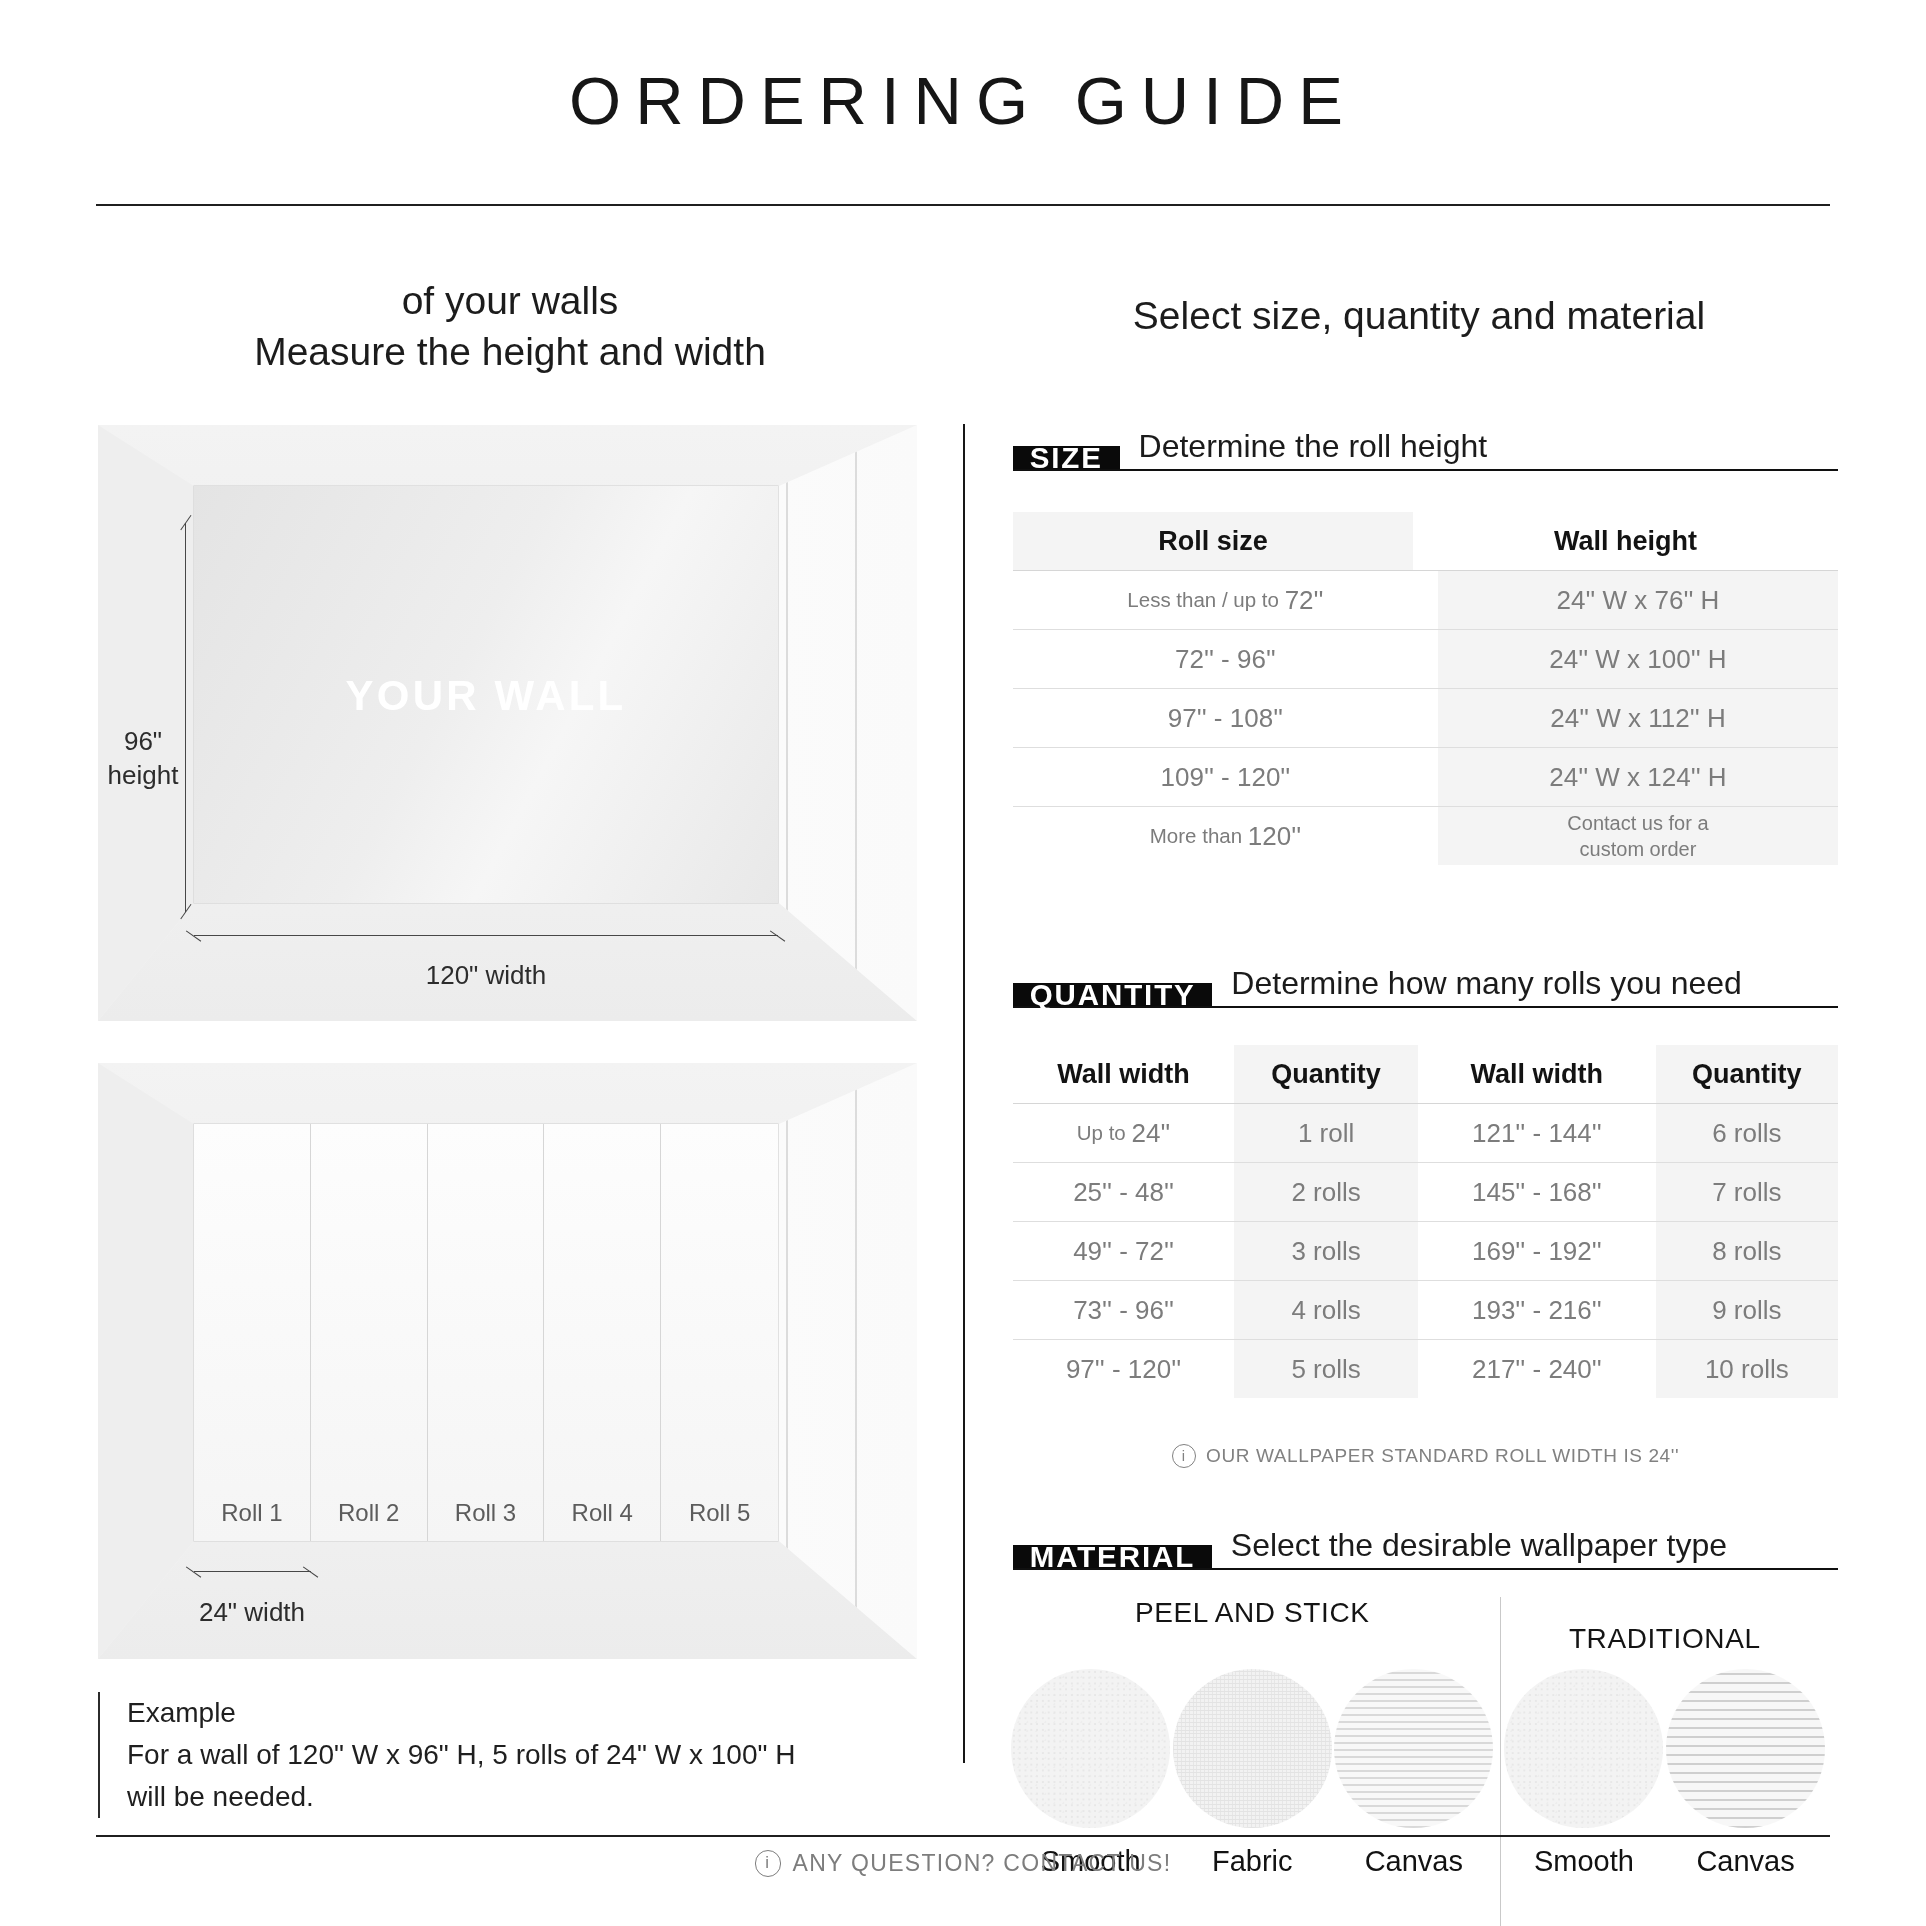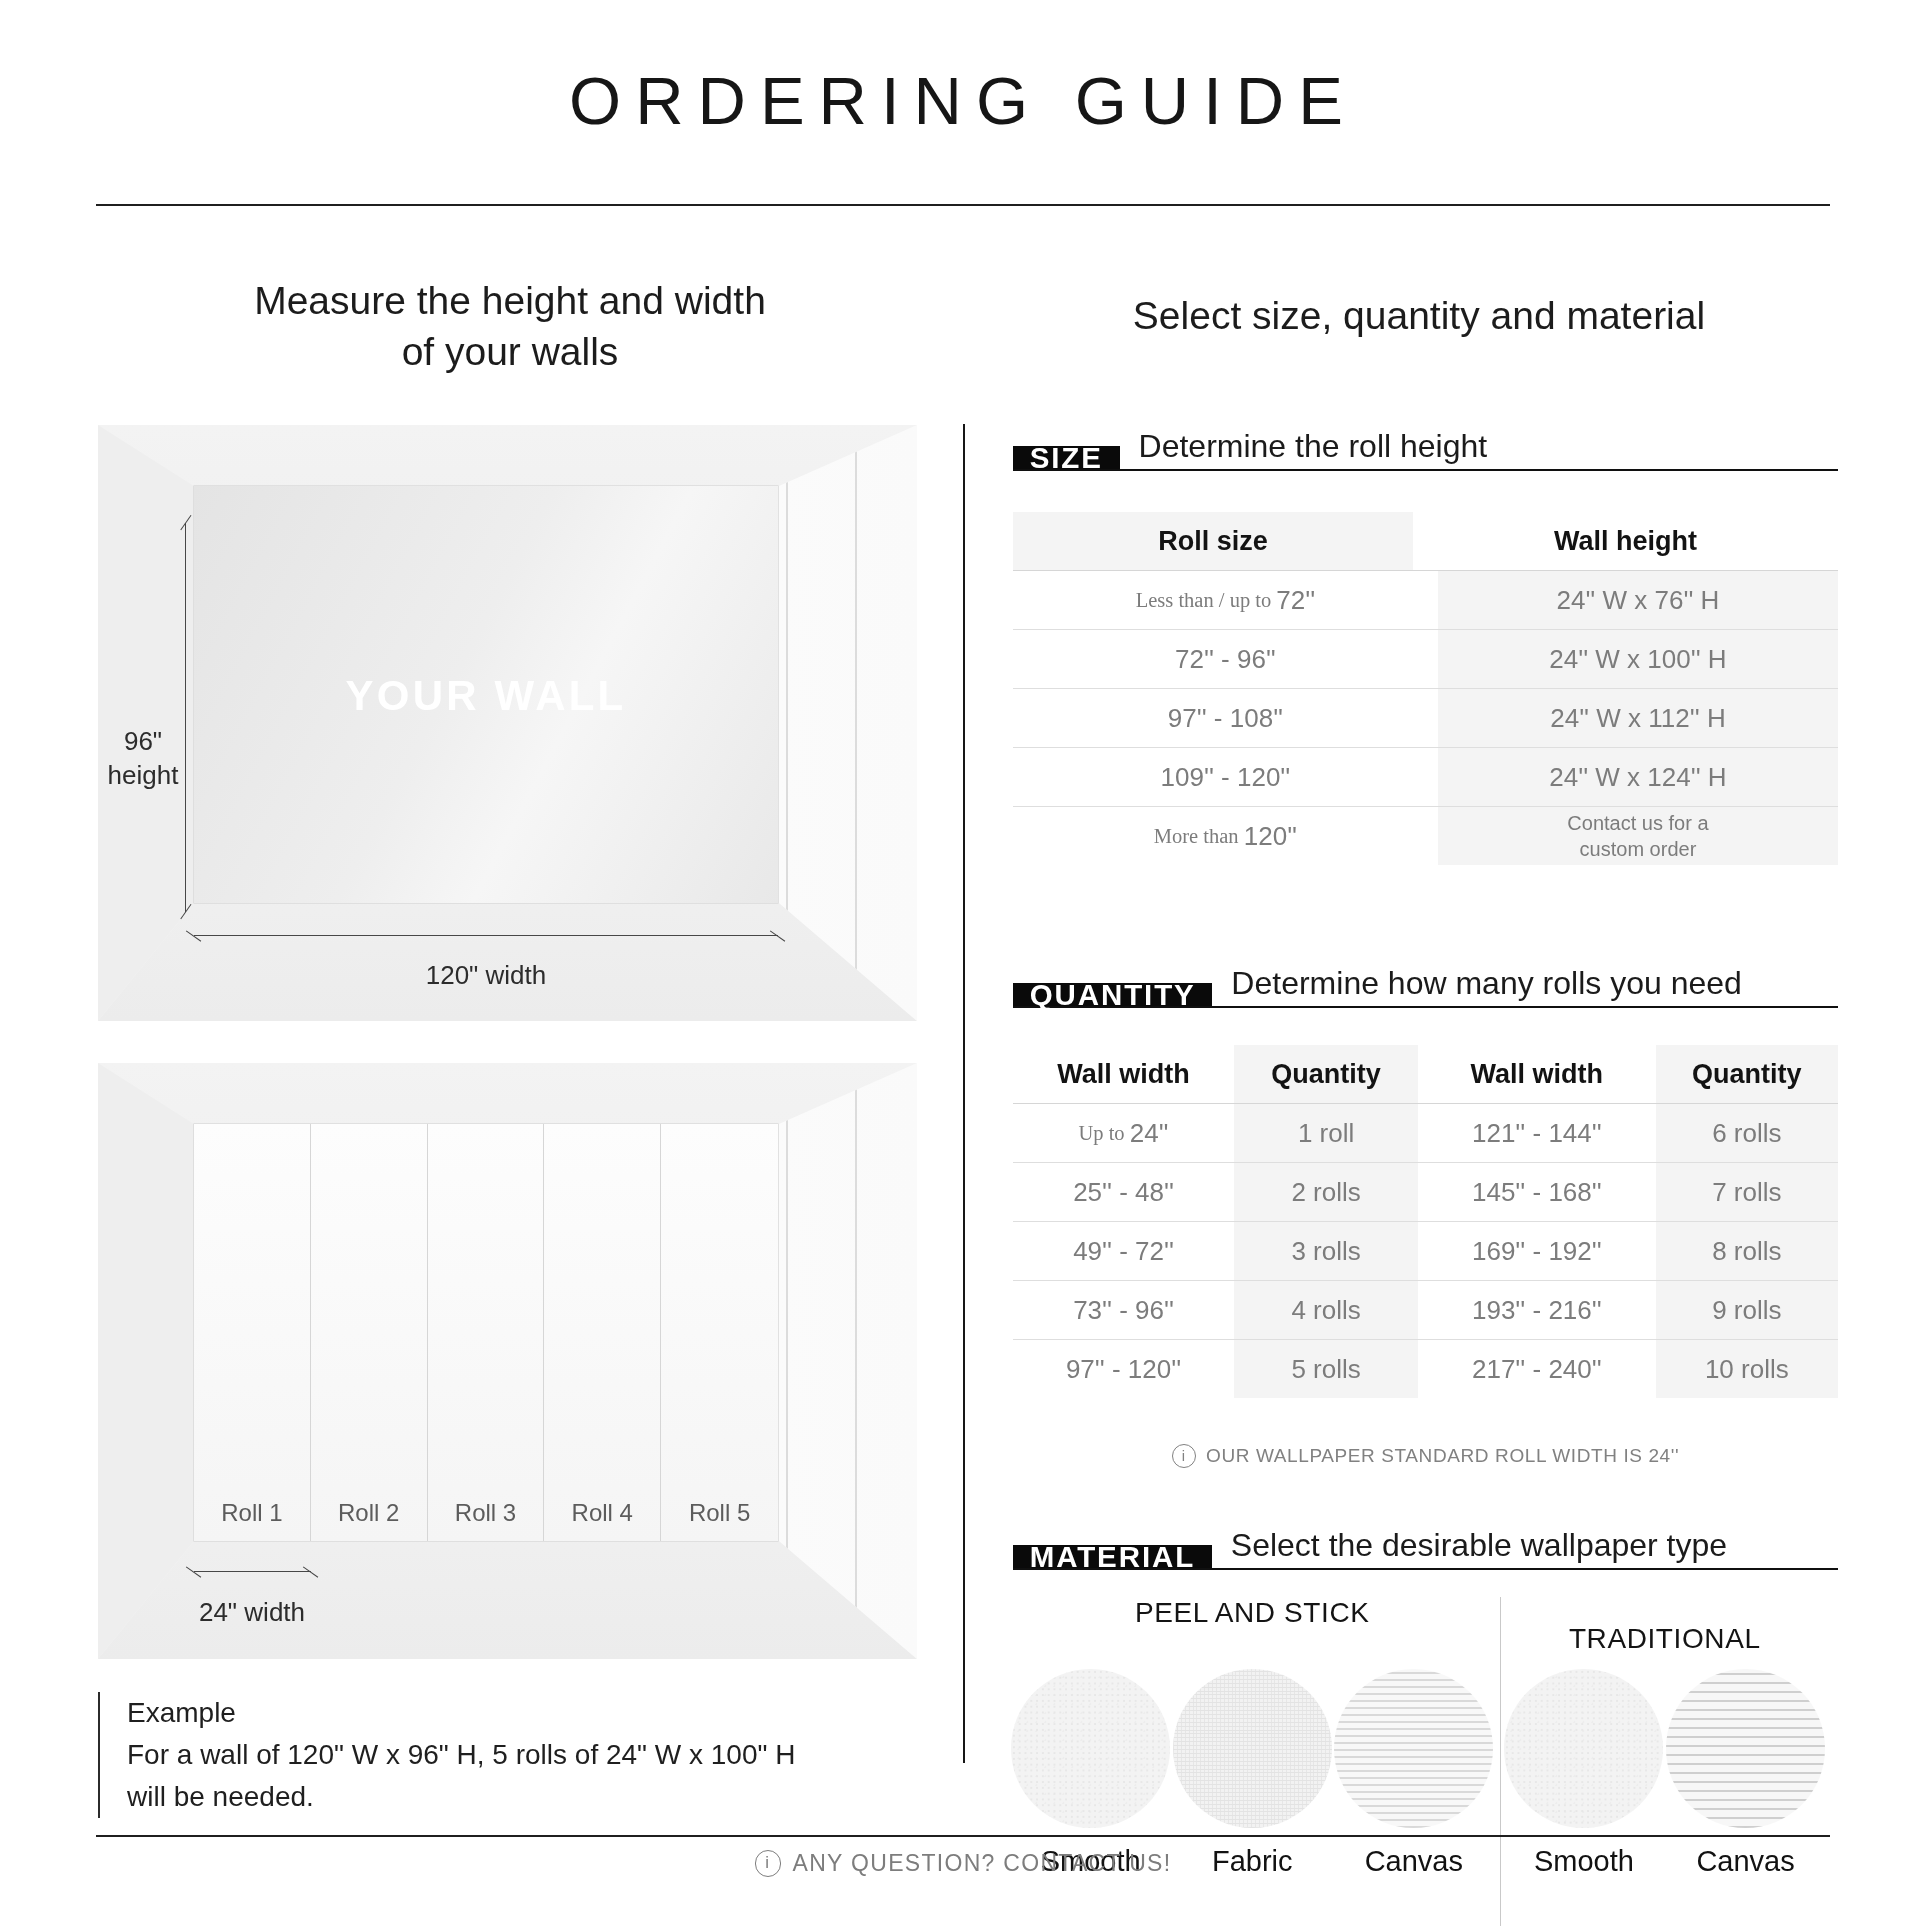--- a/index.html
+++ b/index.html
@@ -75,21 +75,21 @@
   #size-table{margin-top:41px;}
   .t-row{display:flex;align-items:center;}
   .t-row.sep{border-top:1.3px solid #dedede;}
   #size-table .t-head{height:37px;border-bottom:1.3px solid #d6d6d6;}
   #size-table .t-row{height:58px;}
   #size-table .t-head{font-weight:700;font-size:27px;color:#131313;}
   .cell{display:flex;align-items:center;justify-content:center;height:100%;box-sizing:border-box;}
   #size-table .c1{width:51.5%;}
   #size-table .c2{width:48.5%;background:#f4f4f4;}
   .data-txt{color:#7c7c7c;font-size:26px;}
-  .sm{font-size:20.5px;color:#7c7c7c;white-space:pre;font-family:Liberation Serif, serif;}
+  .sm{font-size:20.5px;color:#7c7c7c;white-space:pre;}
   .two-line{flex-direction:column;justify-content:center;line-height:1.3;}
   .two-line div{font-size:20px;color:#7c7c7c;}
 
   
   #qty-section{margin-top:96px;}
   #qty-table{margin-top:37px;}
   #qty-table .t-head{height:41px;border-bottom:1.3px solid #d6d6d6;font-weight:700;
                      font-size:27px;color:#131313;}
   #qty-table .t-row{height:58px;}
   #qty-table .q1{width:26.8%;}
@@ -137,22 +137,22 @@
 </head>
 <body>
 
 <div id="page">
 
   <div class="title">ORDERING GUIDE</div>
   <div class="rule" id="top-rule"></div>
   <div id="col-divider"></div>
 
   <div class="col-heading" id="left-heading">
+    <div>of your walls</div>
     <div>Measure the height and width</div>
-    <div>of your walls</div>
   </div>
 
   <div class="col-heading" id="right-heading">Select size, quantity and material</div>
 
   <div class="room" id="room1">
     <div class="part ceiling"></div>
     <div class="part left-wall"></div>
     <div class="part floor"></div>
     <div class="part window-wall"></div>
     <div class="back-wall">

